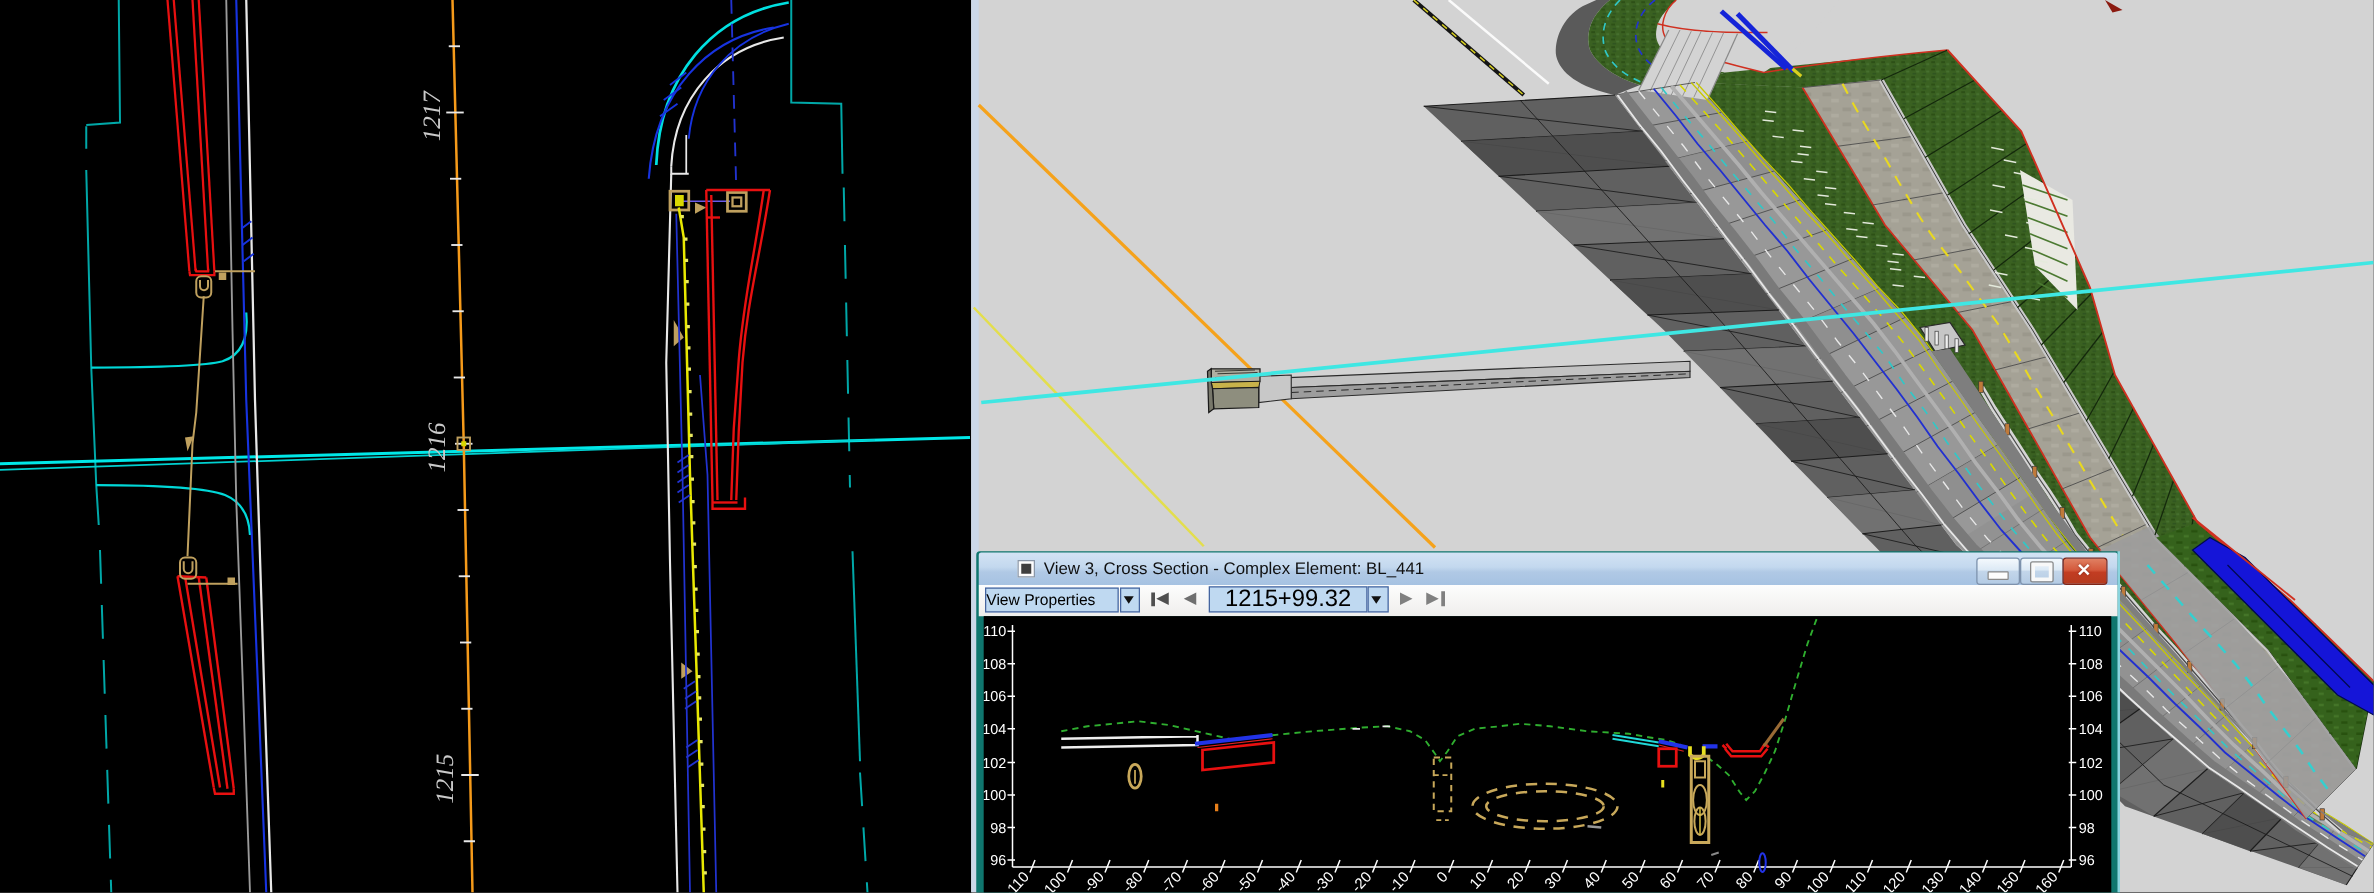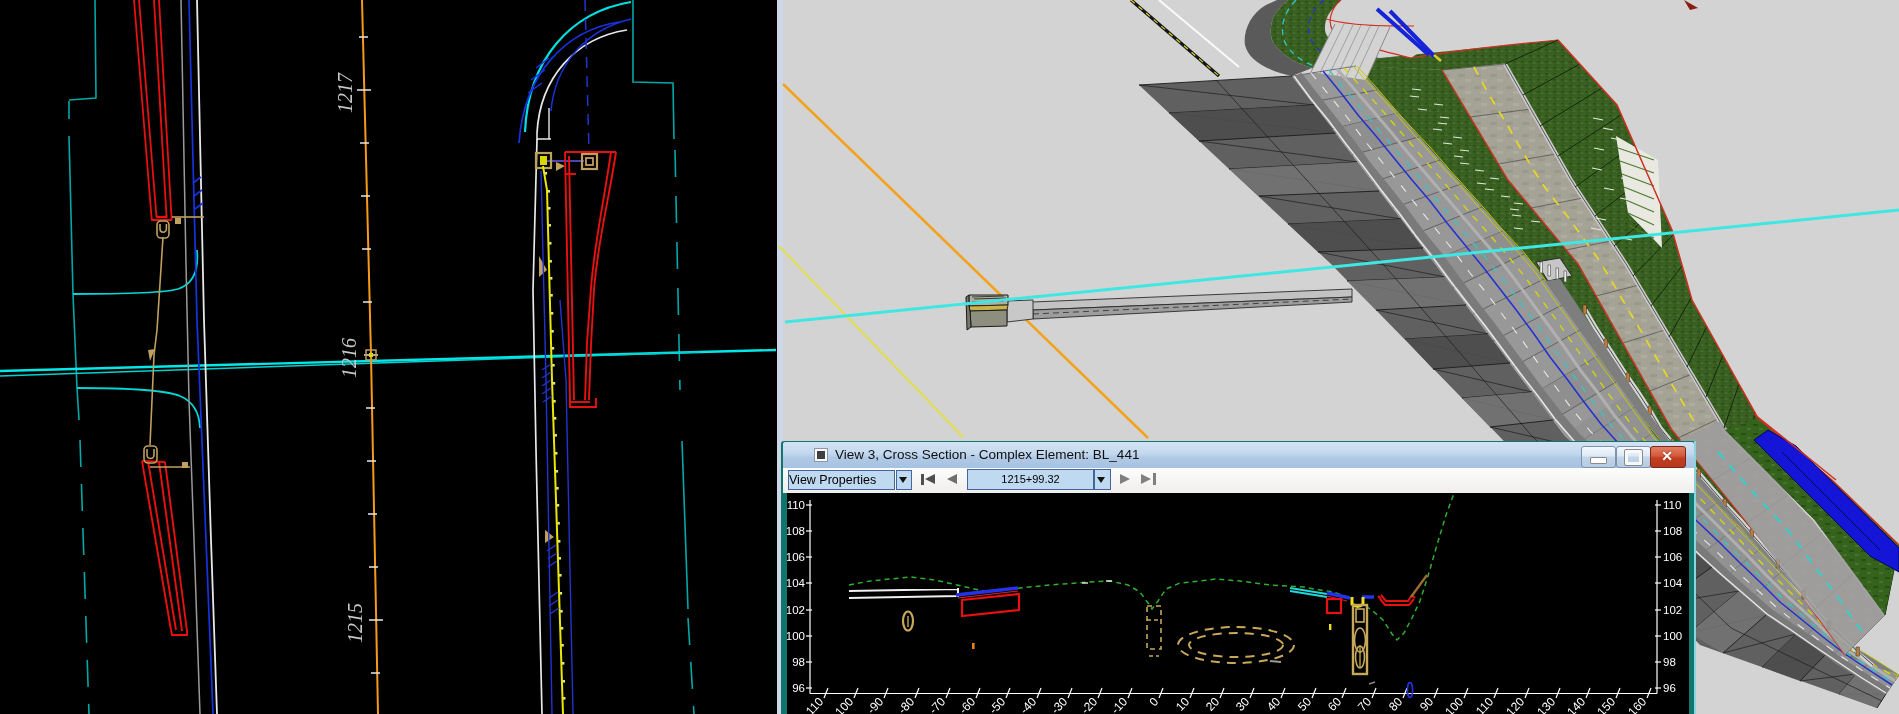--- a/index.html
+++ b/index.html
@@ -496,21 +496,21 @@
   <div class="abs" style="left:7px;top:29px;width:105px;height:18px;border:1.5px solid #46659f;background:#bfd9f1;
        font-size:12.5px;color:#000;text-align:left;line-height:18px">View Properties</div>
   <div class="abs" style="left:115px;top:29px;width:14px;height:18px;border:1.5px solid #46659f;background:#bfd9f1"></div>
   <div class="abs" style="left:118px;top:36px;width:0;height:0;border-left:4.5px solid transparent;border-right:4.5px solid transparent;border-top:6px solid #111"></div>
 
   <div class="abs" style="left:140px;top:33px;width:2.5px;height:11px;background:#4f4f4f"></div>
   <div class="abs" style="left:144px;top:33px;width:0;height:0;border-top:5.5px solid transparent;border-bottom:5.5px solid transparent;border-right:10px solid #4f4f4f"></div>
   <div class="abs" style="left:166px;top:33px;width:0;height:0;border-top:5.5px solid transparent;border-bottom:5.5px solid transparent;border-right:10px solid #6f6f6f"></div>
 
   <div class="abs" style="left:186px;top:28px;width:125px;height:19px;border:1.5px solid #46659f;background:#bfd9f1;
-       font-size:11px;color:#000;text-align:center;line-height:19px">1215+99.32</div>
+       font-size:19px;color:#000;text-align:center;line-height:19px">1215+99.32</div>
   <div class="abs" style="left:313px;top:28px;width:15px;height:19px;border:1.5px solid #46659f;background:#bfd9f1"></div>
   <div class="abs" style="left:316px;top:36px;width:0;height:0;border-left:4.5px solid transparent;border-right:4.5px solid transparent;border-top:6px solid #111"></div>
 
   <div class="abs" style="left:339px;top:33px;width:0;height:0;border-top:5.5px solid transparent;border-bottom:5.5px solid transparent;border-left:10px solid #808080"></div>
   <div class="abs" style="left:360px;top:33px;width:0;height:0;border-top:5.5px solid transparent;border-bottom:5.5px solid transparent;border-left:10px solid #808080"></div>
   <div class="abs" style="left:372px;top:32px;width:2.5px;height:12px;background:#808080"></div>
   <div class="abs" style="left:6px;top:52px;width:902px;height:221px;background:#000">
 <svg width="902" height="221" viewBox="787 493 902 221" xmlns="http://www.w3.org/2000/svg">
 <rect x="787" y="493" width="902" height="221" fill="#000"></rect>
 <line x1="810" y1="500" x2="810" y2="693.5" stroke="#fff" stroke-width="1.2"></line>

